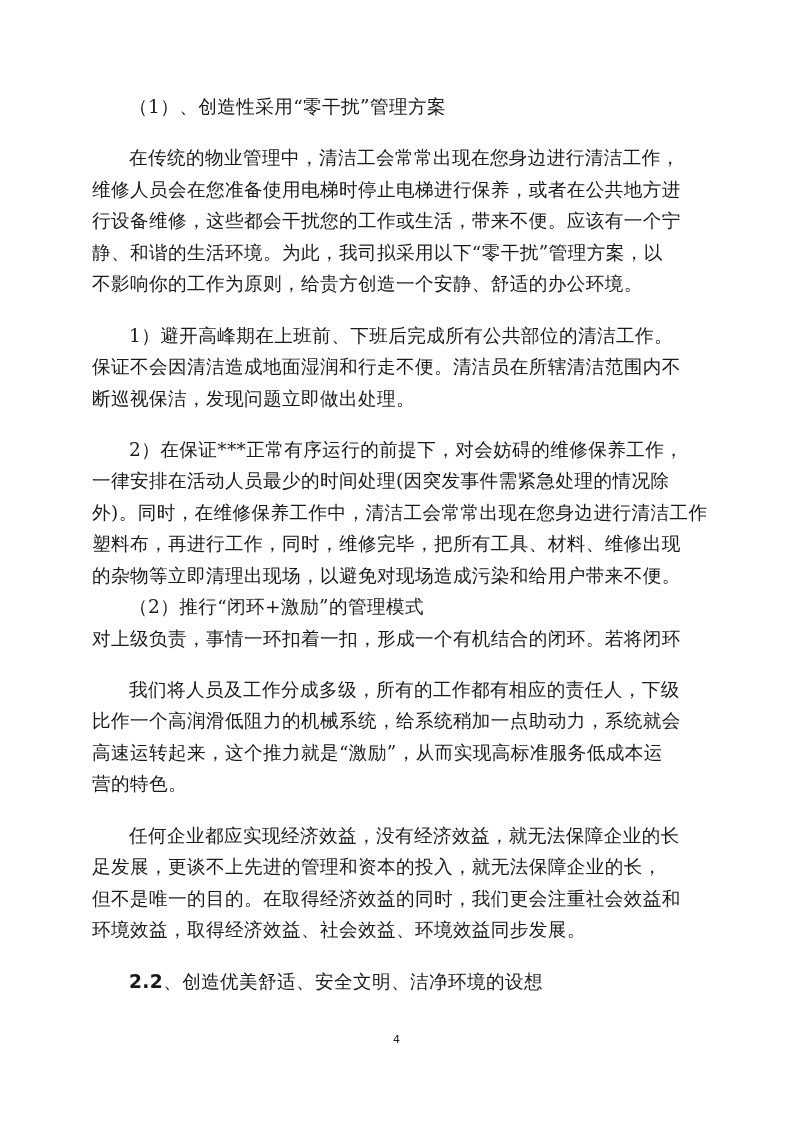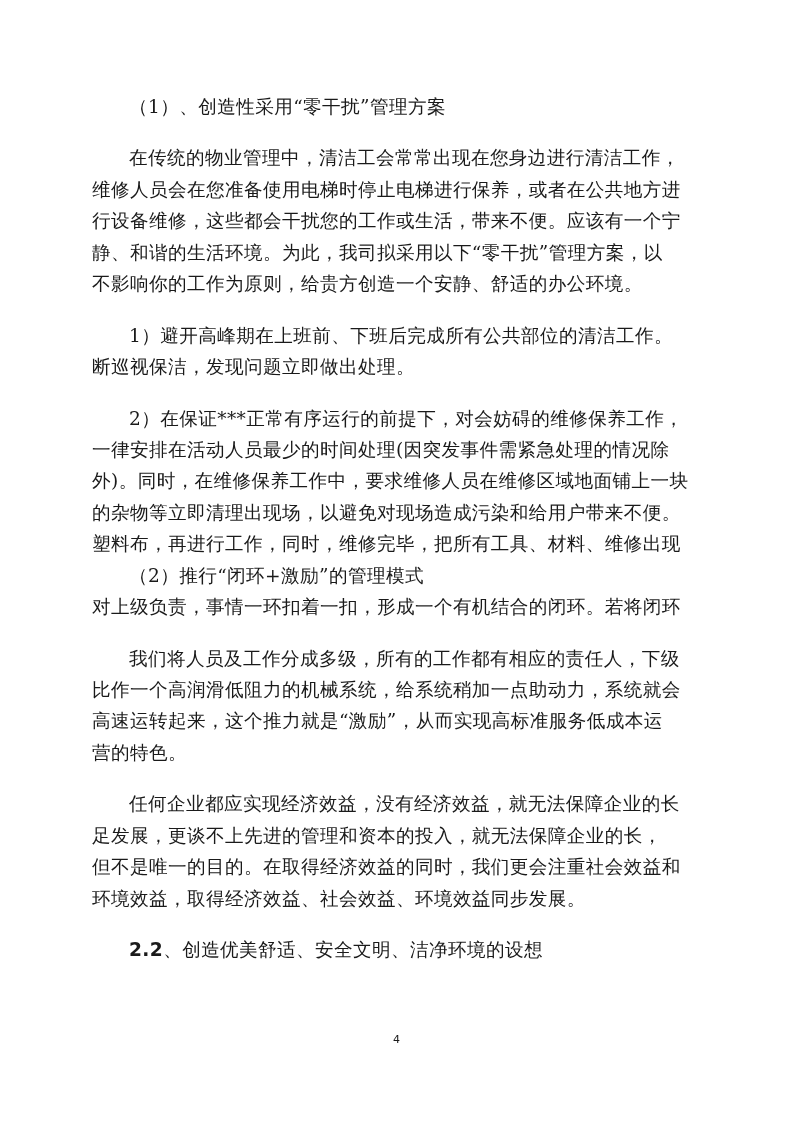--- a/index.html
+++ b/index.html
@@ -54,26 +54,27 @@
 <body>
 
 <div class="page">
   <div class="line heading-indent">（1）、创造性采用“零干扰”管理方案</div>
   <div class="line indent">在传统的物业管理中，清洁工会常常出现在您身边进行清洁工作，</div>
   <div class="line">维修人员会在您准备使用电梯时停止电梯进行保养，或者在公共地方进</div>
   <div class="line">行设备维修，这些都会干扰您的工作或生活，带来不便。应该有一个宁</div>
   <div class="line">静、和谐的生活环境。为此，我司拟采用以下“零干扰”管理方案，以</div>
   <div class="line">不影响你的工作为原则，给贵方创造一个安静、舒适的办公环境。</div>
   <div class="line indent">1）避开高峰期在上班前、下班后完成所有公共部位的清洁工作。</div>
+  <div class="line">保证不会因清洁造成地面湿润和行走不便。清洁员在所辖清洁范围内不</div>
   <div class="line">断巡视保洁，发现问题立即做出处理。</div>
   <div class="line indent">2）在保证***正常有序运行的前提下，对会妨碍的维修保养工作，</div>
   <div class="line">一律安排在活动人员最少的时间处理(因突发事件需紧急处理的情况除</div>
-  <div class="line">外)。同时，在维修保养工作中，要求维修人员在维修区域地面铺上一块</div>
+  <div class="line">外)。同时，在维修保养工作中，清洁工会常常出现在您身边进行清洁工作</div>
+  <div class="line">塑料布，再进行工作，同时，维修完毕，把所有工具、材料、维修出现</div>
   <div class="line">的杂物等立即清理出现场，以避免对现场造成污染和给用户带来不便。</div>
-  <div class="line">塑料布，再进行工作，同时，维修完毕，把所有工具、材料、维修出现</div>
   <div class="line heading-indent">（2）推行“闭环+激励”的管理模式</div>
   <div class="line">对上级负责，事情一环扣着一扣，形成一个有机结合的闭环。若将闭环</div>
   <div class="line indent">我们将人员及工作分成多级，所有的工作都有相应的责任人，下级</div>
   <div class="line">比作一个高润滑低阻力的机械系统，给系统稍加一点助动力，系统就会</div>
   <div class="line">高速运转起来，这个推力就是“激励”，从而实现高标准服务低成本运</div>
   <div class="line">营的特色。</div>
   <div class="line indent">任何企业都应实现经济效益，没有经济效益，就无法保障企业的长</div>
   <div class="line">足发展，更谈不上先进的管理和资本的投入，就无法保障企业的长，</div>
   <div class="line">但不是唯一的目的。在取得经济效益的同时，我们更会注重社会效益和</div>
   <div class="line">环境效益，取得经济效益、社会效益、环境效益同步发展。</div>

